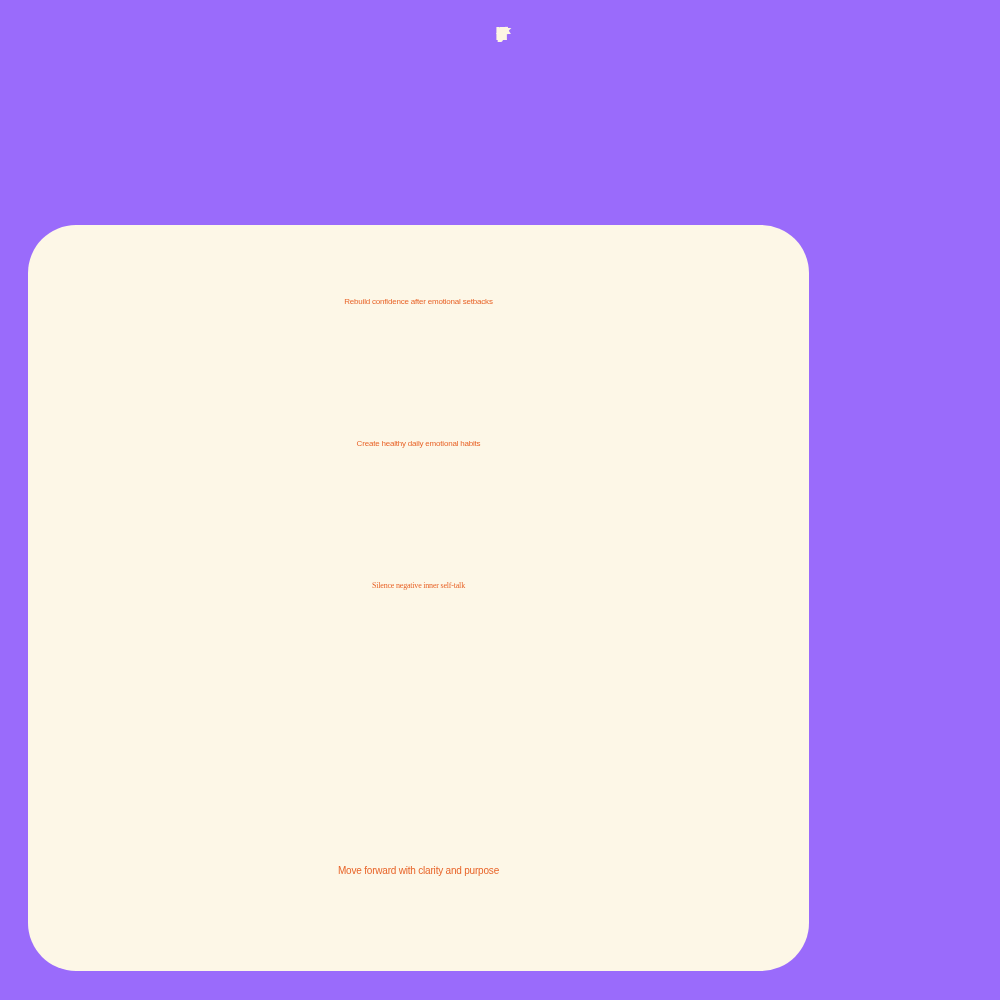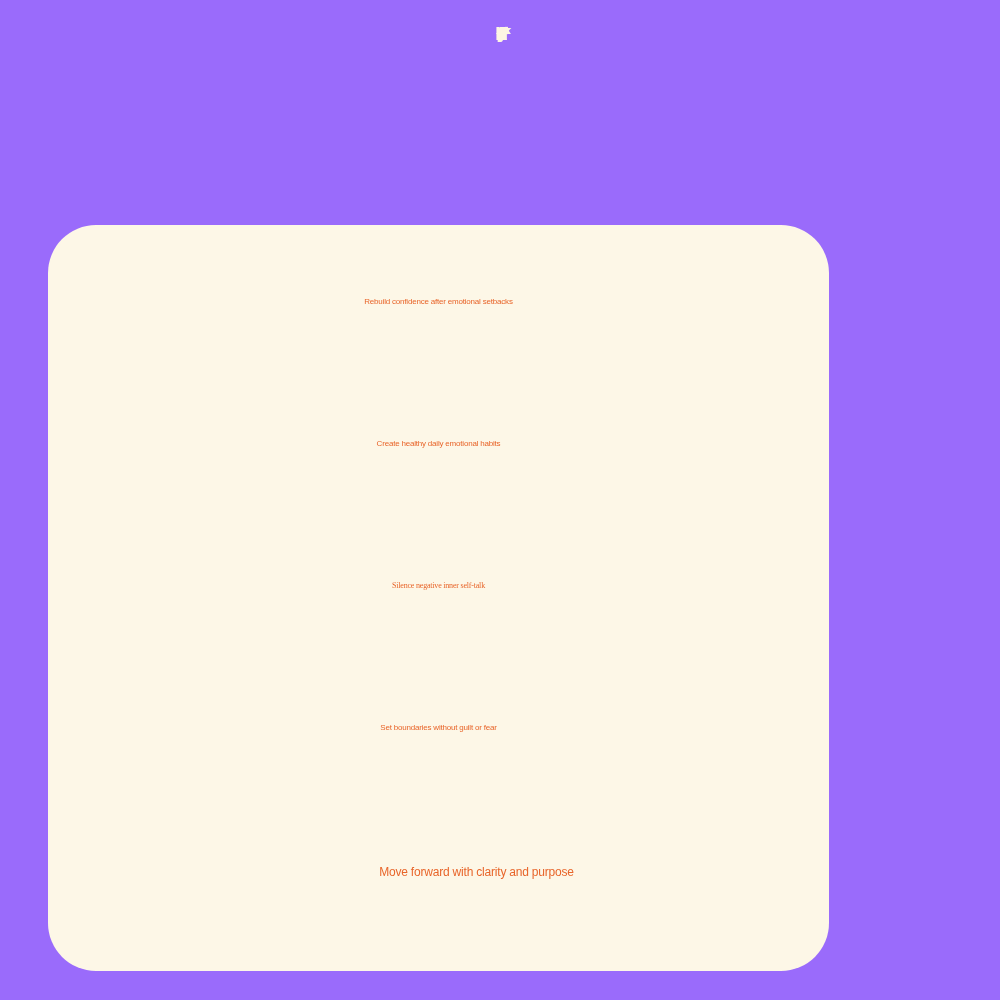--- a/index.html
+++ b/index.html
@@ -48,21 +48,21 @@
     transform: scaleX(0.985);
   }
   #headline .hl-line-2 {
     font-size: 99px;
     transform: scaleX(0.985);
   }
 
   
   #checklist-card {
     position: absolute;
-    left: 48px;
+    left: 28px;
     top: 225px;
     width: 781px;
     height: 746px;
     background: #fdf7e7;
     border-radius: 48px;
     box-sizing: border-box;
     display: flex;
     flex-direction: column;
     justify-content: flex-start;
     align-items: center;
@@ -106,20 +106,19 @@
 
   <div id="checklist-card" style="background: rgb(253, 247, 231); border-radius: 48px;">
     <div id="checklist-items">
 
       <div class="checklist-item i0" style="color: rgb(232, 101, 42); font-size: 8px;">Rebuild confidence after emotional setbacks</div>
 
       <div class="checklist-item i1" style="color: rgb(232, 101, 42); font-size: 8px;">Create healthy daily emotional habits</div>
 
       <div class="checklist-item i2" style="color: rgb(232, 101, 42); font-size: 8px; font-family: Liberation Serif, serif;">Silence negative inner self-talk</div>
 
-      <div class="checklist-item i3" style="color: rgb(232, 101, 42); font-size: 8px;">Set boundaries without guilt or fear</div>
 
-      <div class="checklist-item i4" style="color: rgb(232, 101, 42); font-size: 12px; padding-left: 38px;">Move forward with clarity and purpose</div>
+      <div class="checklist-item i4" style="color: rgb(232, 101, 42); font-size: 10px;">Move forward with clarity and purpose</div>
 
     </div>
   </div>
 
 </div>
 
 </body></html>

